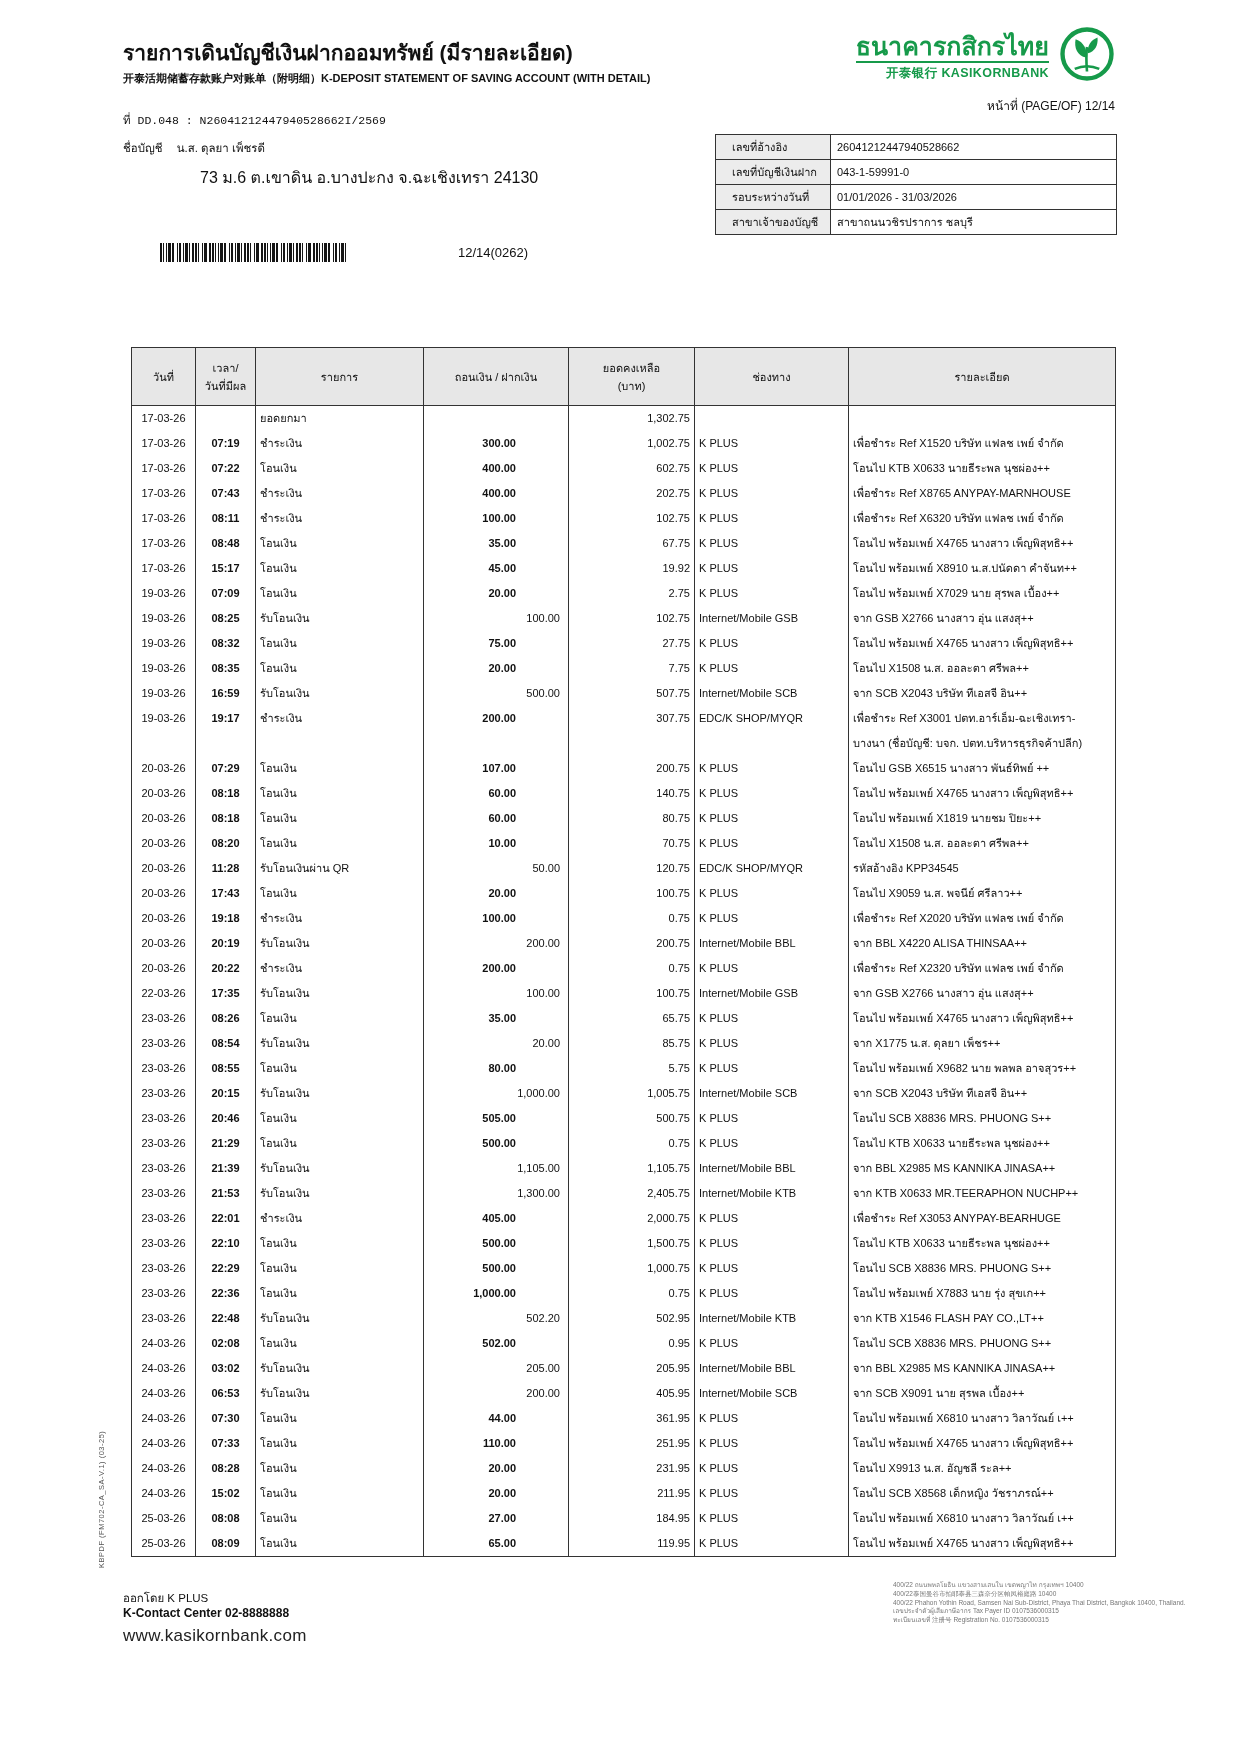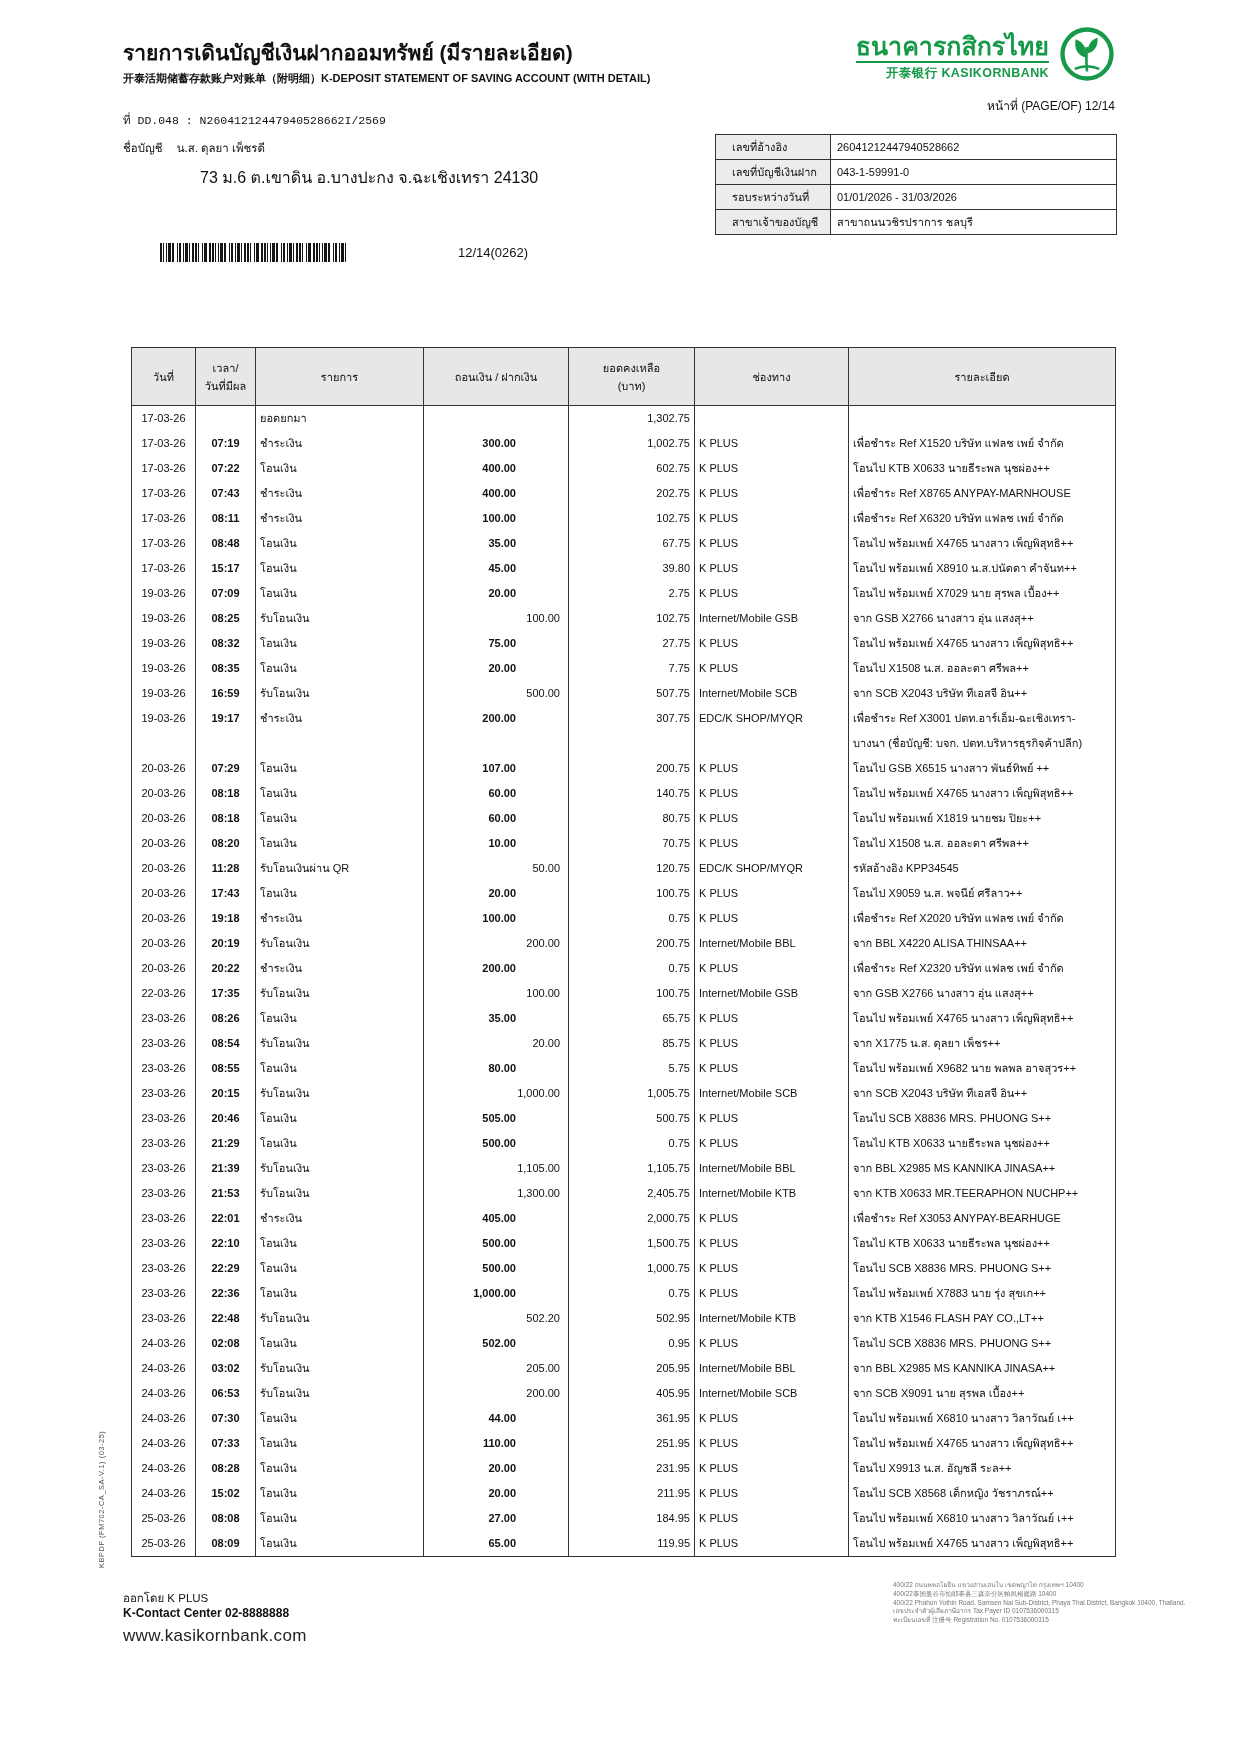--- a/index.html
+++ b/index.html
@@ -180,21 +180,21 @@
           <td class="c-amt out">35.00</td>
           <td class="c-bal">67.75</td>
           <td class="c-ch">K PLUS</td>
           <td class="c-det">โอนไป พร้อมเพย์ X4765 นางสาว เพ็ญพิสุทธิ++</td>
         </tr>
         <tr>
           <td class="c-date">17-03-26</td>
           <td class="c-time">15:17</td>
           <td class="c-desc">โอนเงิน</td>
           <td class="c-amt out">45.00</td>
-          <td class="c-bal">39.80</td>
+          <td class="c-bal">19.92</td>
           <td class="c-ch">K PLUS</td>
           <td class="c-det">โอนไป พร้อมเพย์ X8910 น.ส.ปนัดดา คำจันท++</td>
         </tr>
         <tr>
           <td class="c-date">19-03-26</td>
           <td class="c-time">07:09</td>
           <td class="c-desc">โอนเงิน</td>
           <td class="c-amt out">20.00</td>
           <td class="c-bal">2.75</td>
           <td class="c-ch">K PLUS</td>

